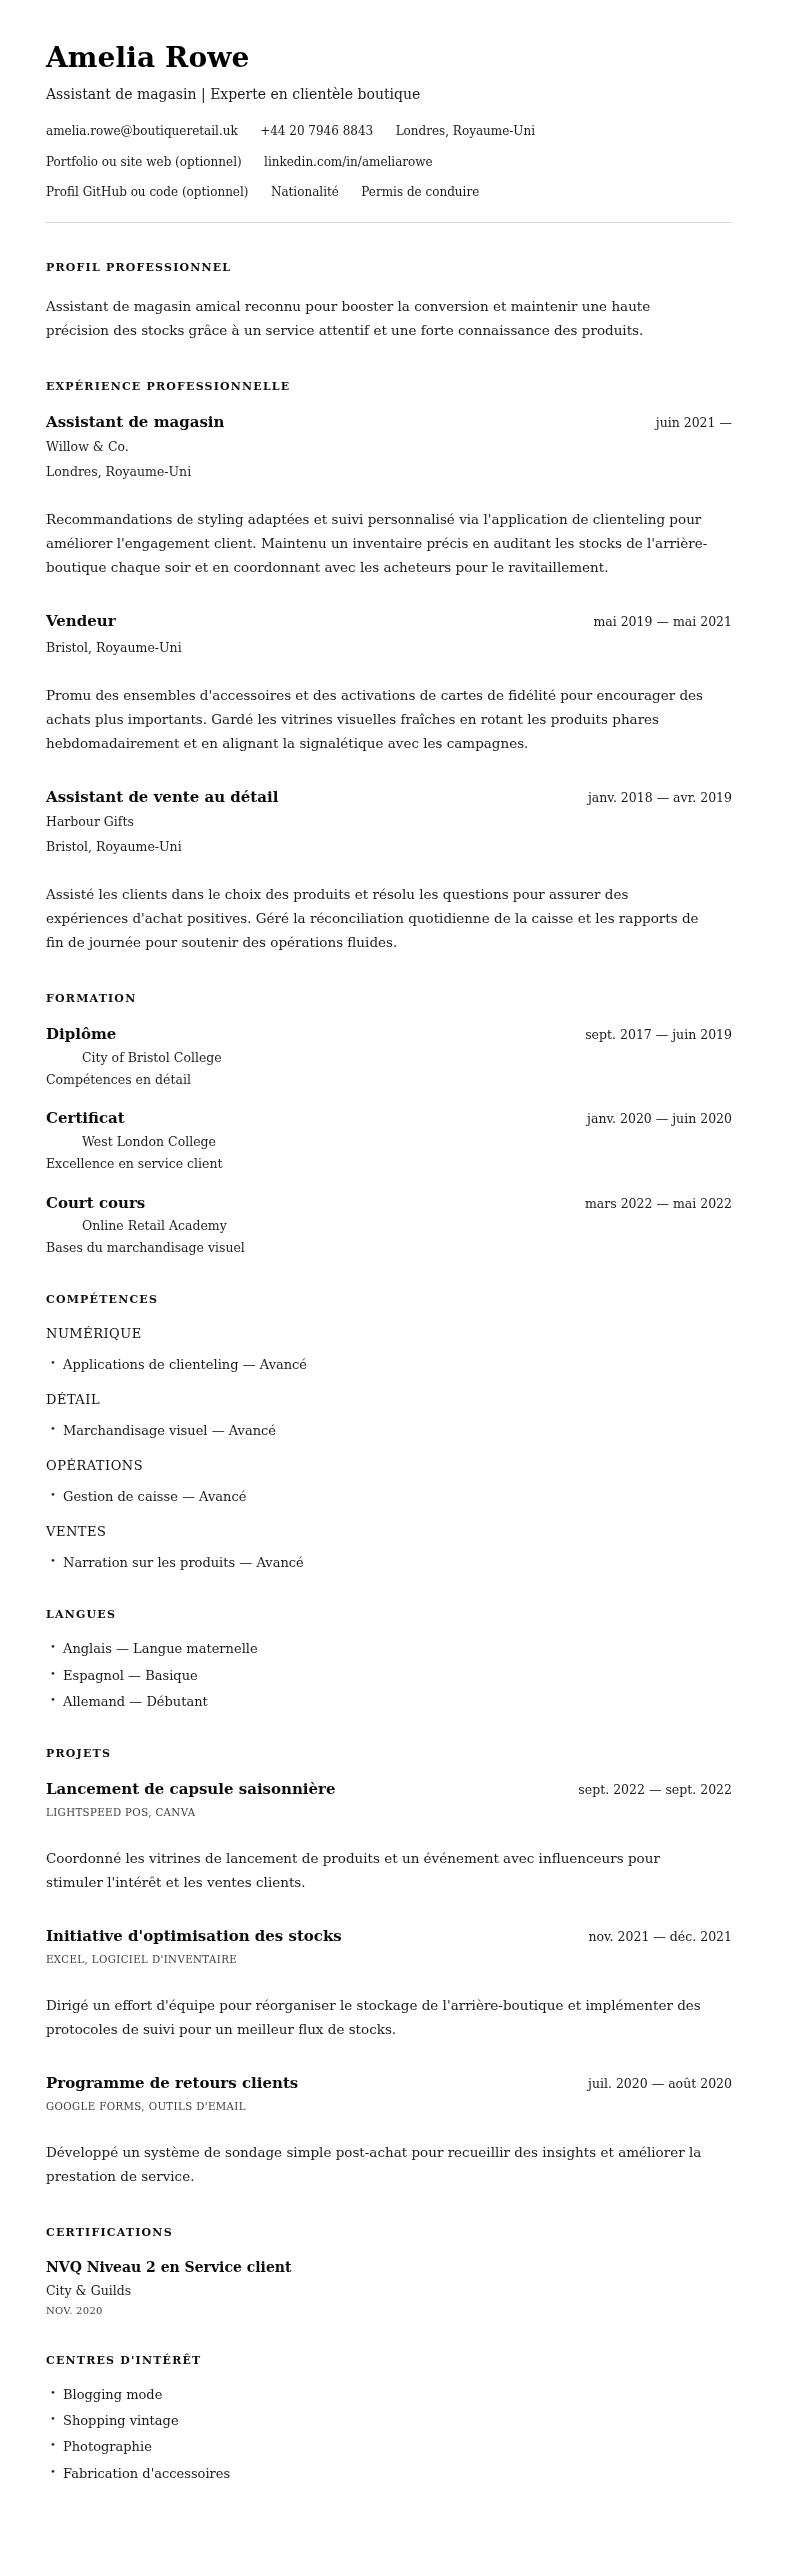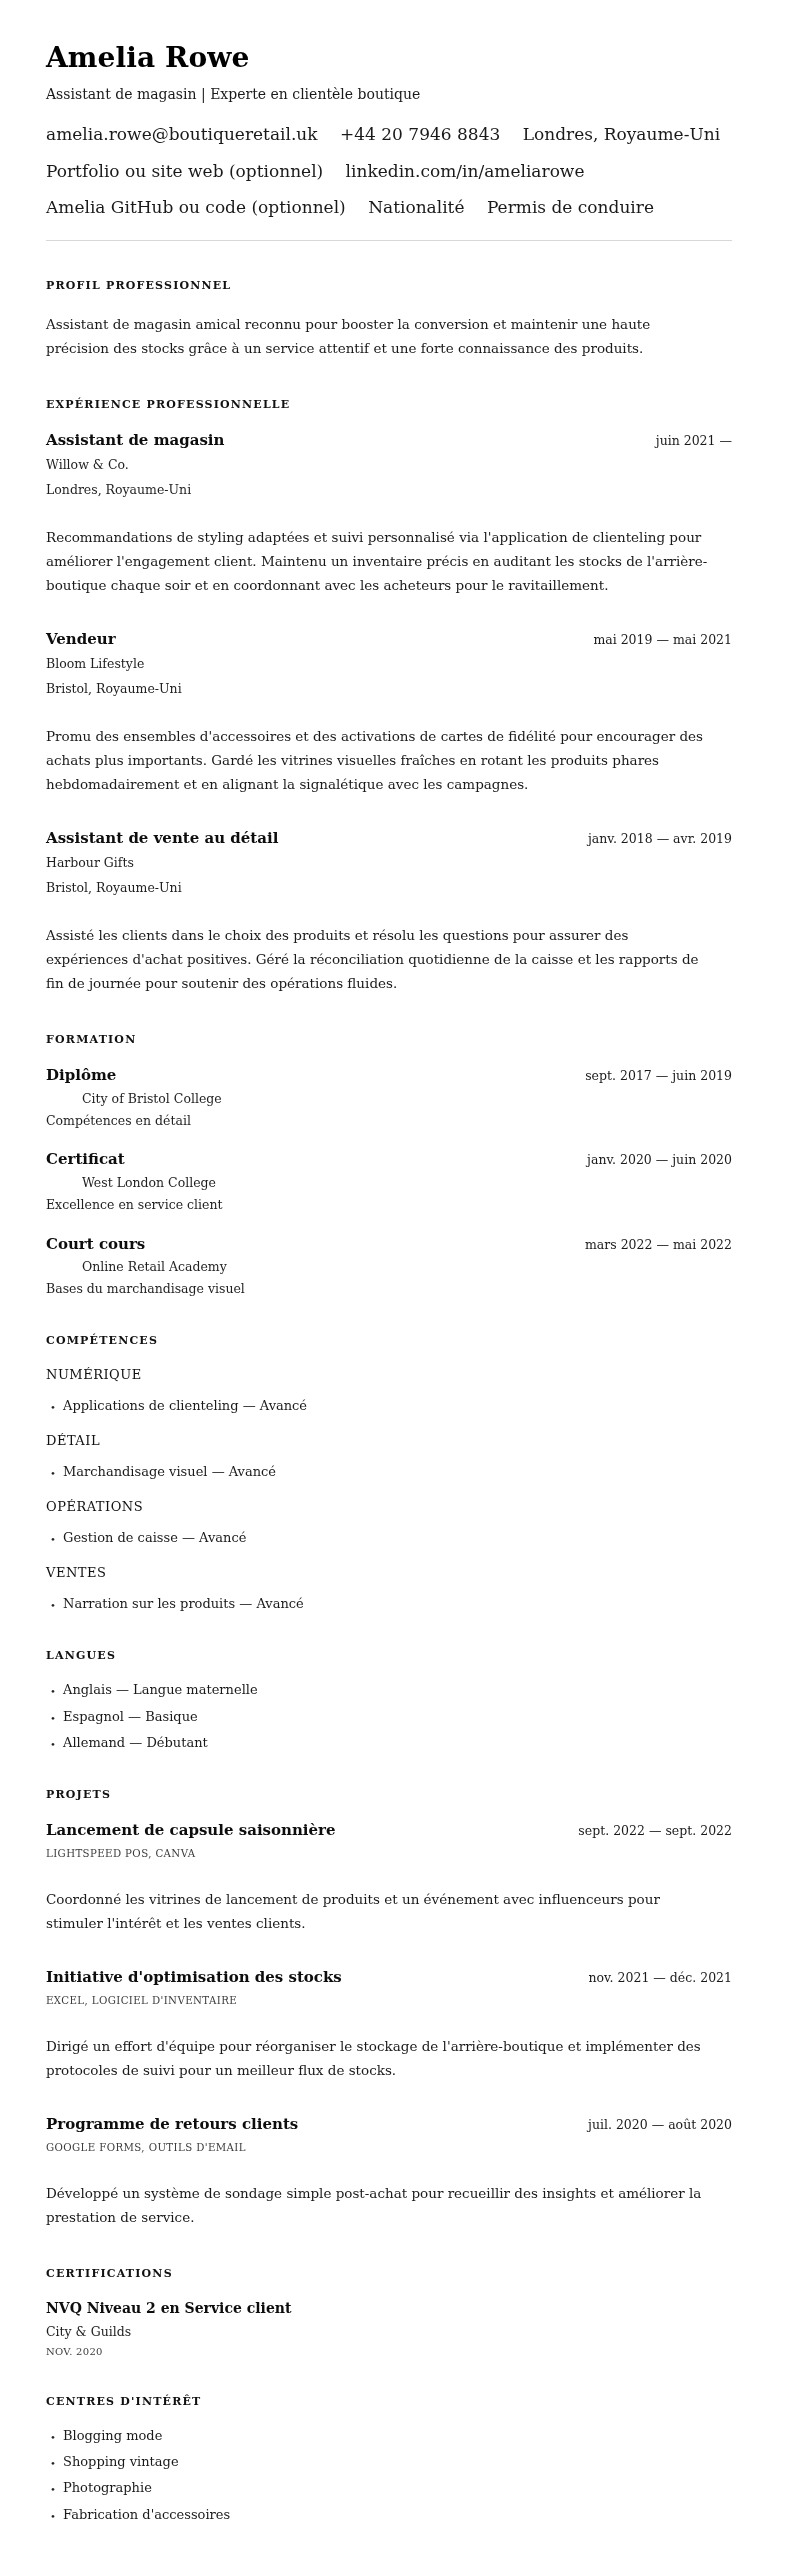--- a/index.html
+++ b/index.html
@@ -22,21 +22,21 @@
     color: #000000;
     margin: 0 0 12px 0;
     letter-spacing: 0.1px;
   }
   .tagline { font-size: 14px; margin: 0 0 22.4px 0; color: #1a1a1a; }
   .contact-row {
     display: flex;
     flex-wrap: wrap;
     column-gap: 22.4px;
     row-gap: 0;
-    font-size: 17px;
+    font-size: 12px;
     color: #1a1a1a;
     margin-bottom: 16.5px;
   }
   .divider {
     border: none;
     border-top: 0.7px solid #d8d8d8;
     margin: 22.4px 0 0 0;
   }
 
   
@@ -89,21 +89,21 @@
     font-size: 13px;
     font-weight: 400;
     letter-spacing: 0.5px;
     margin: 0 0 16px 0;
     color: #111111;
   }
 
   
   .bullet-row {
     display: flex;
-    align-items: flex-end;
+    align-items: flex-start;
     font-size: 13px;
     color: #1a1a1a;
     margin: 0 0 11.2px 0;
   }
   .bullet-row:last-child { margin-bottom: 0; }
   .dot {
     flex: 0 0 auto;
     width: 17px;
     padding-left: 4px;
     box-sizing: border-box;
@@ -134,21 +134,21 @@
     <div class="contact-row">
       <span>amelia.rowe@boutiqueretail.uk</span>
       <span>+44 20 7946 8843</span>
       <span>Londres, Royaume-Uni</span>
     </div>
     <div class="contact-row">
       <span>Portfolio ou site web (optionnel)</span>
       <span>linkedin.com/in/ameliarowe</span>
     </div>
     <div class="contact-row">
-      <span>Amelia GitHub ou code (optionnel)</span>
+      <span>Profil GitHub ou code (optionnel)</span>
       <span>Nationalité</span>
       <span>Permis de conduire</span>
     </div>
   </header>
 
   <hr class="divider">
 
   <section class="section">
     <h2 class="section-heading">PROFIL PROFESSIONNEL</h2>
     <p class="para">Assistant de magasin amical reconnu pour booster la conversion et maintenir une haute précision des stocks grâce à un service attentif et une forte connaissance des produits.</p>
@@ -165,21 +165,20 @@
       <div class="entry-sub">Willow &amp; Co.</div>
       <div class="entry-sub2">Londres, Royaume-Uni</div>
       <p class="para entry-desc">Recommandations de styling adaptées et suivi personnalisé via l'application de clienteling pour améliorer l'engagement client. Maintenu un inventaire précis en auditant les stocks de l'arrière-boutique chaque soir et en coordonnant avec les acheteurs pour le ravitaillement.</p>
     </div>
 
     <div class="entry">
       <div class="entry-head">
         <span class="entry-title">Vendeur</span>
         <span class="entry-dates">mai 2019 — mai 2021</span>
       </div>
-      <div class="entry-sub">Bloom Lifestyle</div>
       <div class="entry-sub2">Bristol, Royaume-Uni</div>
       <p class="para entry-desc">Promu des ensembles d'accessoires et des activations de cartes de fidélité pour encourager des achats plus importants. Gardé les vitrines visuelles fraîches en rotant les produits phares hebdomadairement et en alignant la signalétique avec les campagnes.</p>
     </div>
 
     <div class="entry">
       <div class="entry-head">
         <span class="entry-title">Assistant de vente au détail</span>
         <span class="entry-dates">janv. 2018 — avr. 2019</span>
       </div>
       <div class="entry-sub">Harbour Gifts</div>

